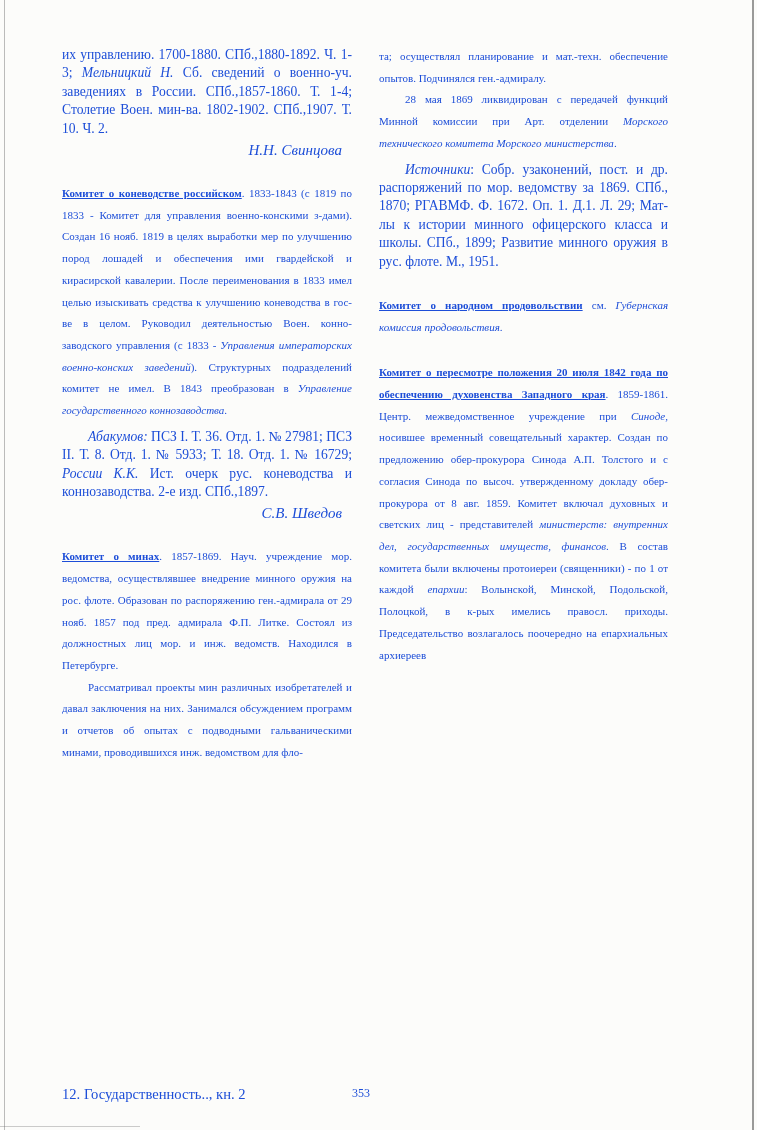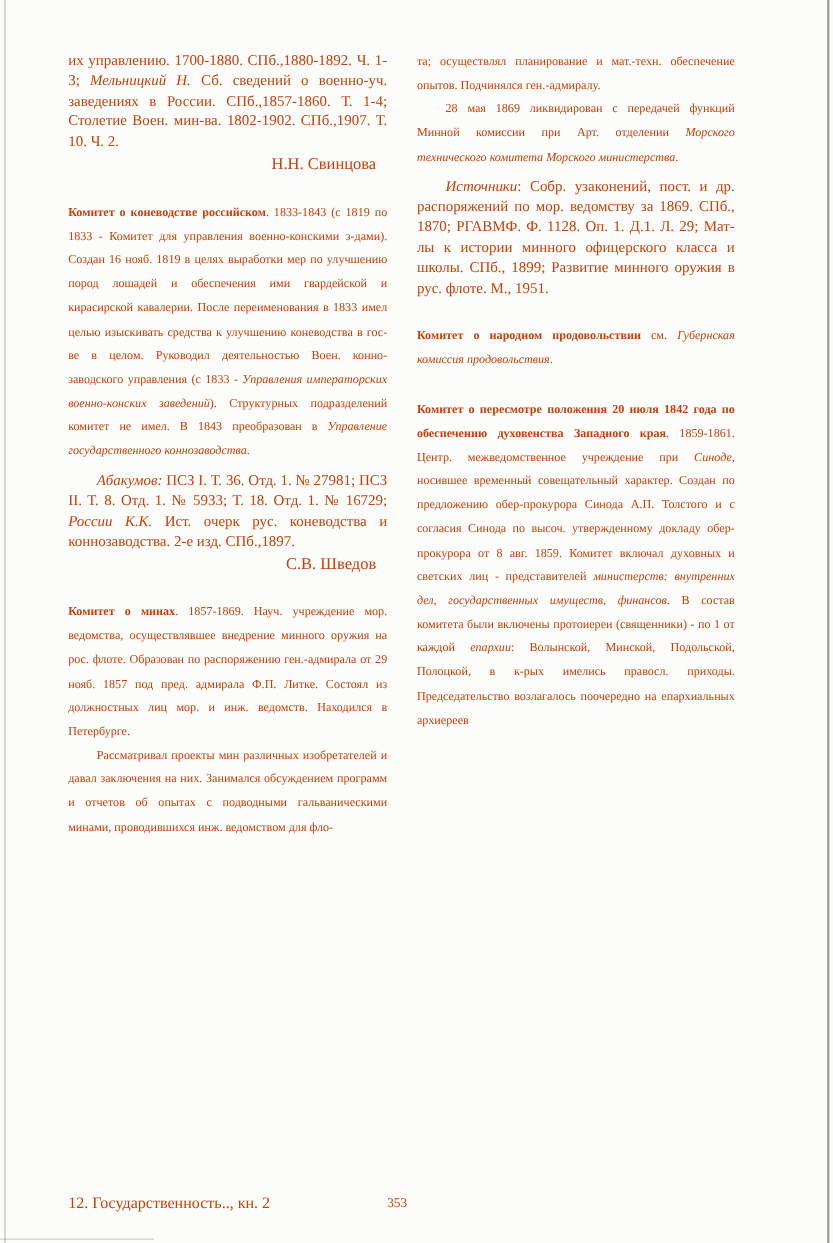--- a/index.html
+++ b/index.html
@@ -3,40 +3,40 @@
 <meta charset="utf-8">
 <style>
   html,body{margin:0;padding:0;}
   body{
     width:757px;height:1130px;overflow:hidden;
     font-family:"Liberation Serif","DejaVu Serif",serif;
     background:#f6f6f4;
   }
   .page{
     position:relative;width:757px;height:1130px;
-    background:#fcfcfa;color:#c2410c;
+    background:#fcfcfa;color:#1d4ed8;
   }
   
   .scan-edge-left{position:absolute;left:4px;top:0;width:1px;height:1130px;background:rgba(90,90,90,.40);}
   .scan-edge-right{position:absolute;left:752px;top:0;width:2px;height:1130px;background:rgba(55,55,55,.50);}
   .scan-edge-bottom{position:absolute;left:0;top:1126px;width:140px;height:1px;background:rgba(110,110,110,.35);}
 
   .col{position:absolute;top:46px;height:1034px;overflow:hidden;}
   .col-left{left:62px;width:290px;}
   .col-right{left:379px;width:289px;}
 
   p{margin:0;}
   .body{font-size:11px;line-height:21.7px;text-align:justify;hyphens:auto;-webkit-hyphens:auto;}
   .src{font-size:13.6px;line-height:18.4px;text-align:justify;hyphens:auto;-webkit-hyphens:auto;}
-  .sig{font-size:15px;text-align:right;margin-top:4px;padding-right:10px;}
+  .sig{font-size:15px;font-style:italic;text-align:right;margin-top:4px;padding-right:10px;}
   .indent{text-indent:26px;}
   .mt-entry{margin-top:24px;}
   .mt-src{margin-top:6px;}
 
-  span.b{font-weight:700;}
+  span.b{font-weight:700;text-decoration:underline;}
   span.i{font-style:italic;}
   span.r{font-style:normal;font-weight:400;}
 
   .footer{position:absolute;left:62px;top:1086px;width:640px;height:24px;font-size:14.6px;}
   .footer .booksig{position:absolute;left:0;top:0;}
   .footer .pagenum{position:absolute;left:290px;top:0;font-size:12px;}
 </style>
 </head>
 <body>
 
@@ -51,21 +51,21 @@
     <p class="body mt-entry"><span class="b">Комитет о коневодстве российском</span><span class="r">. 1833-1843 (с 1819 по 1833 - Комитет для управления военно-конскими з-дами). Создан 16 нояб. 1819 в целях выработки мер по улучшению пород лошадей и обеспечения ими гвардейской и кирасирской кавалерии. После переименования в 1833 имел целью изыскивать средства к улучшению коневодства в гос-ве в целом. Руководил деятельностью Воен. конно-заводского управления (с 1833 - </span><span class="i">Управления императорских военно-конских заведений</span><span class="r">). Структурных подразделений комитет не имел. В 1843 преобразован в </span><span class="i">Управление государственного коннозаводства</span><span class="r">.</span></p>
     <p class="src indent mt-src"><span class="i">Абакумов:</span><span class="r"> ПСЗ I. Т. 36. Отд. 1. № 27981; ПСЗ II. Т. 8. Отд. 1. № 5933; Т. 18. Отд. 1. № 16729; </span><span class="i">России К.К.</span><span class="r"> Ист. очерк рус. коневодства и коннозаводства. 2-е изд. СПб.,1897.</span></p>
     <p class="sig">С.В. Шведов</p>
     <p class="body mt-entry"><span class="b">Комитет о минах</span><span class="r">. 1857-1869. Науч. учреждение мор. ведомства, осуществлявшее внедрение минного оружия на рос. флоте. Образован по распоряжению ген.-адмирала от 29 нояб. 1857 под пред. адмирала Ф.П. Литке. Состоял из должностных лиц мор. и инж. ведомств. Находился в Петербурге.</span></p>
     <p class="body indent"><span class="r">Рассматривал проекты мин различных изобретателей и давал заключения на них. Занимался обсуждением программ и отчетов об опытах с подводными гальваническими минами, проводившихся инж. ведомством для фло-</span></p>
   </div>
 
   <div class="col col-right">
     <p class="body"><span class="r">та; осуществлял планирование и мат.-техн. обеспечение опытов. Подчинялся ген.-адмиралу.</span></p>
     <p class="body indent"><span class="r">28 мая 1869 ликвидирован с передачей функций Минной комиссии при Арт. отделении </span><span class="i">Морского технического комитета Морского министерства</span><span class="r">.</span></p>
-    <p class="src indent mt-src"><span class="i">Источники</span><span class="r">: Собр. узаконений, пост. и др. распоряжений по мор. ведомству за 1869. СПб., 1870; РГАВМФ. Ф. 1128. Оп. 1. Д.1. Л. 29; Мат-лы к истории минного офицерского класса и школы. СПб., 1899; Развитие минного оружия в рус. флоте. М., 1951.</span></p>
+    <p class="src indent mt-src"><span class="i">Источники</span><span class="r">: Собр. узаконений, пост. и др. распоряжений по мор. ведомству за 1869. СПб., 1870; РГАВМФ. Ф. 1672. Оп. 1. Д.1. Л. 29; Мат-лы к истории минного офицерского класса и школы. СПб., 1899; Развитие минного оружия в рус. флоте. М., 1951.</span></p>
     <p class="body mt-entry"><span class="b">Комитет о народном продовольствии</span><span class="r"> см. </span><span class="i">Губернская комиссия продовольствия</span><span class="r">.</span></p>
     <p class="body mt-entry"><span class="b">Комитет о пересмотре положения 20 июля 1842 года по обеспечению духовенства Западного края</span><span class="r">. 1859-1861. Центр. межведомственное учреждение при </span><span class="i">Синоде</span><span class="r">, носившее временный совещательный характер. Создан по предложению обер-прокурора Синода А.П. Толстого и с согласия Синода по высоч. утвержденному докладу обер-прокурора от 8 авг. 1859. Комитет включал духовных и светских лиц - представителей </span><span class="i">министерств: внутренних дел, государственных имуществ, финансов</span><span class="r">. В состав комитета были включены протоиереи (священники) - по 1 от каждой </span><span class="i">епархии</span><span class="r">: Волынской, Минской, Подольской, Полоцкой, в к-рых имелись правосл. приходы. Председательство возлагалось поочередно на епархиальных архиереев</span></p>
   </div>
 
   <div class="footer">
     <span class="booksig">12. Государственность.., кн. 2</span>
     <span class="pagenum">353</span>
   </div>
 </div>
 

